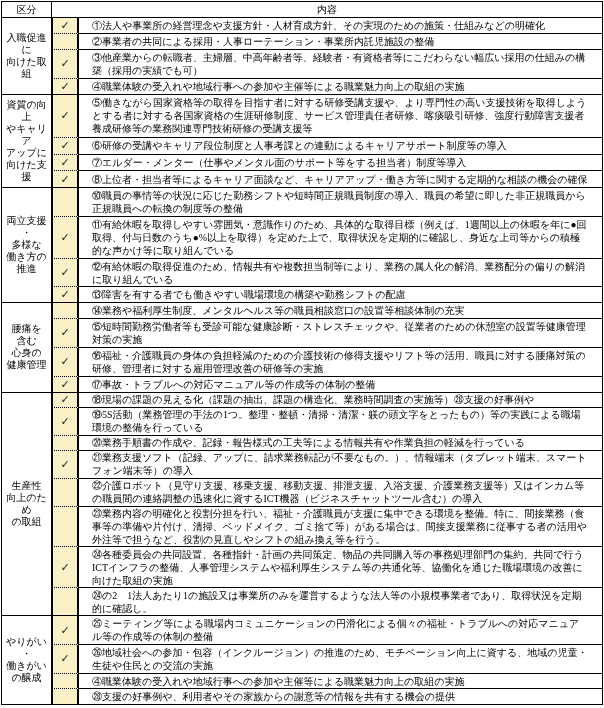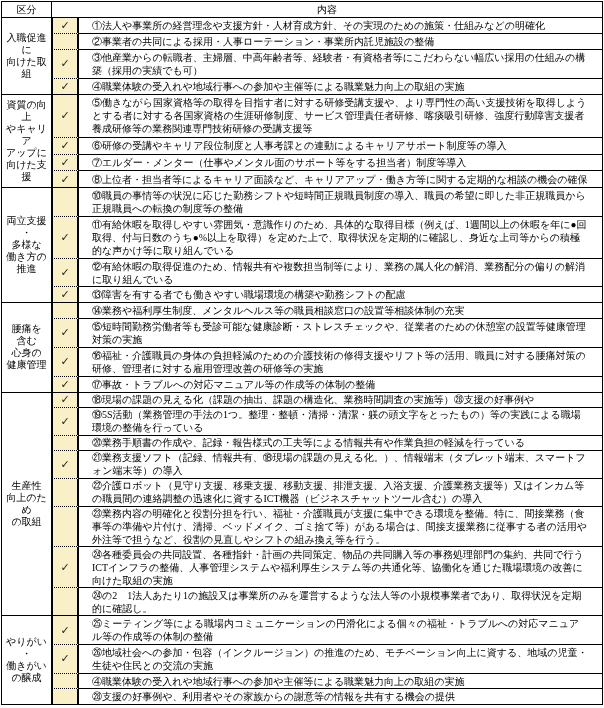--- a/index.html
+++ b/index.html
@@ -293,21 +293,21 @@
               <div class="check-cell" style="background: rgb(250, 240, 200);"></div>
               <div class="text-cell">
                 <span>⑳業務手順書の作成や、記録・報告様式の工夫等による情報共有や作業負担の軽減を行っている</span>
               </div>
             </div>
             <div class="row">
               <div class="check-cell" style="background: rgb(250, 240, 200);">
                 <span class="check-glyph" style="color: rgb(26, 26, 26);">✓</span>
               </div>
               <div class="text-cell">
-                <span>㉑業務支援ソフト（記録、情報共有、⑱現場の課題の見える化。）、情報端末（タブレット端末、スマートフォン端末等）の導入</span>
+                <span>㉑業務支援ソフト（記録、アップに、請求業務転記が不要なもの。）、情報端末（タブレット端末、スマートフォン端末等）の導入</span>
               </div>
             </div>
             <div class="row">
               <div class="check-cell" style="background: rgb(250, 240, 200);"></div>
               <div class="text-cell">
                 <span>㉒介護ロボット（見守り支援、移乗支援、移動支援、排泄支援、入浴支援、介護業務支援等）又はインカム等の職員間の連絡調整の迅速化に資するICT機器（ビジネスチャットツール含む）の導入</span>
               </div>
             </div>
             <div class="row">
               <div class="check-cell" style="background: rgb(250, 240, 200);"></div>

